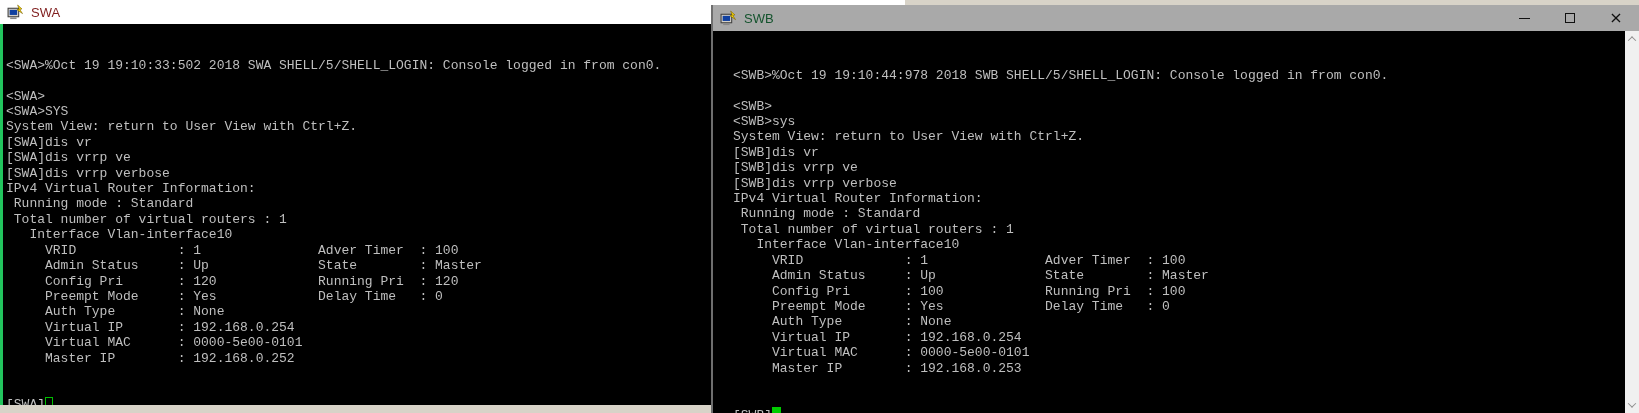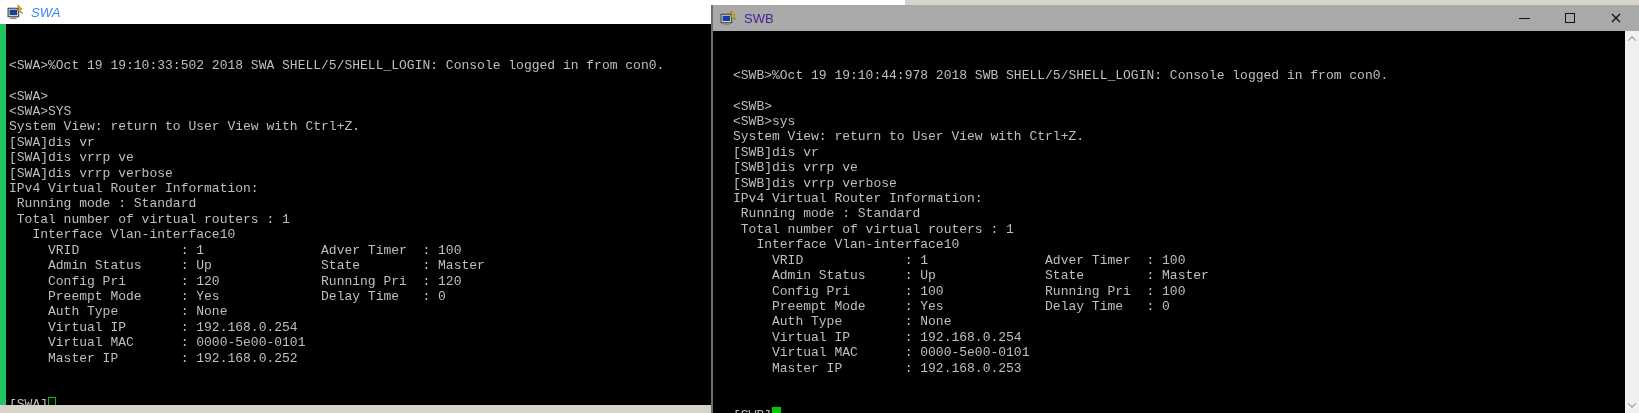--- a/index.html
+++ b/index.html
@@ -20,28 +20,28 @@
     white-space:pre; margin:0;
   }
   .prompt-line { white-space:pre; }
   .cursor { display:inline-block; vertical-align:-2px; }
   .cursor.hollow { width:8px; height:13px; border:1px solid #00c000; background:transparent; }
   .cursor.solid  { width:9px; height:14px; background:#00cc00; }
 
   
   #swa-window { position:absolute; left:0; top:0; width:905px; height:405px; z-index:1; background:#000; }
   #swa-titlebar { position:absolute; left:0; top:0; width:100%; height:24px; background:#ffffff; }
-  #swa-title { font-size:13px; color:#3b82f6;font-style:italic; }
-  #swa-term { position:absolute; left:0; top:24px; width:100%; height:381px; padding:3px 0 0 3px; border-left:6px solid #22c55e; }
+  #swa-title { font-size:13px; color:#7f1d1d; }
+  #swa-term { position:absolute; left:0; top:24px; width:100%; height:381px; padding:3px 0 0 3px; border-left:3px solid #22c55e; }
 
   
   #swb-window { position:absolute; left:711px; top:5px; width:928px; height:408px; z-index:2;
                 background:#000; border-left:2px solid #6e6e6e; }
   #swb-titlebar { position:absolute; left:0; top:0; width:100%; height:26px; background:#a9a9a9; }
-  #swb-title { font-size:13px; color:#4c1d95; }
+  #swb-title { font-size:13px; color:#14532d; }
   .caption-buttons { position:absolute; right:0; top:0; height:26px; display:flex; }
   .caption-btn { width:46px; height:26px; display:flex; align-items:center; justify-content:center; cursor:default; }
   .glyph-min { width:11px; height:1px; background:#111; display:block; }
   .glyph-max { width:10px; height:10px; border:1px solid #111; display:block; }
   .glyph-close { font-size:16px; color:#111; line-height:1; font-family:"DejaVu Sans",sans-serif; }
   #swb-term { position:absolute; left:0; top:26px; right:14px; bottom:0; padding:6px 0 0 20px; }
 
   
   #swb-scrollbar { position:absolute; right:0; top:26px; bottom:0; width:14px; background:#f0f0f0; }
   .scroll-arrow { position:absolute; left:0; width:14px; height:16px; display:flex; align-items:center; justify-content:center; }

